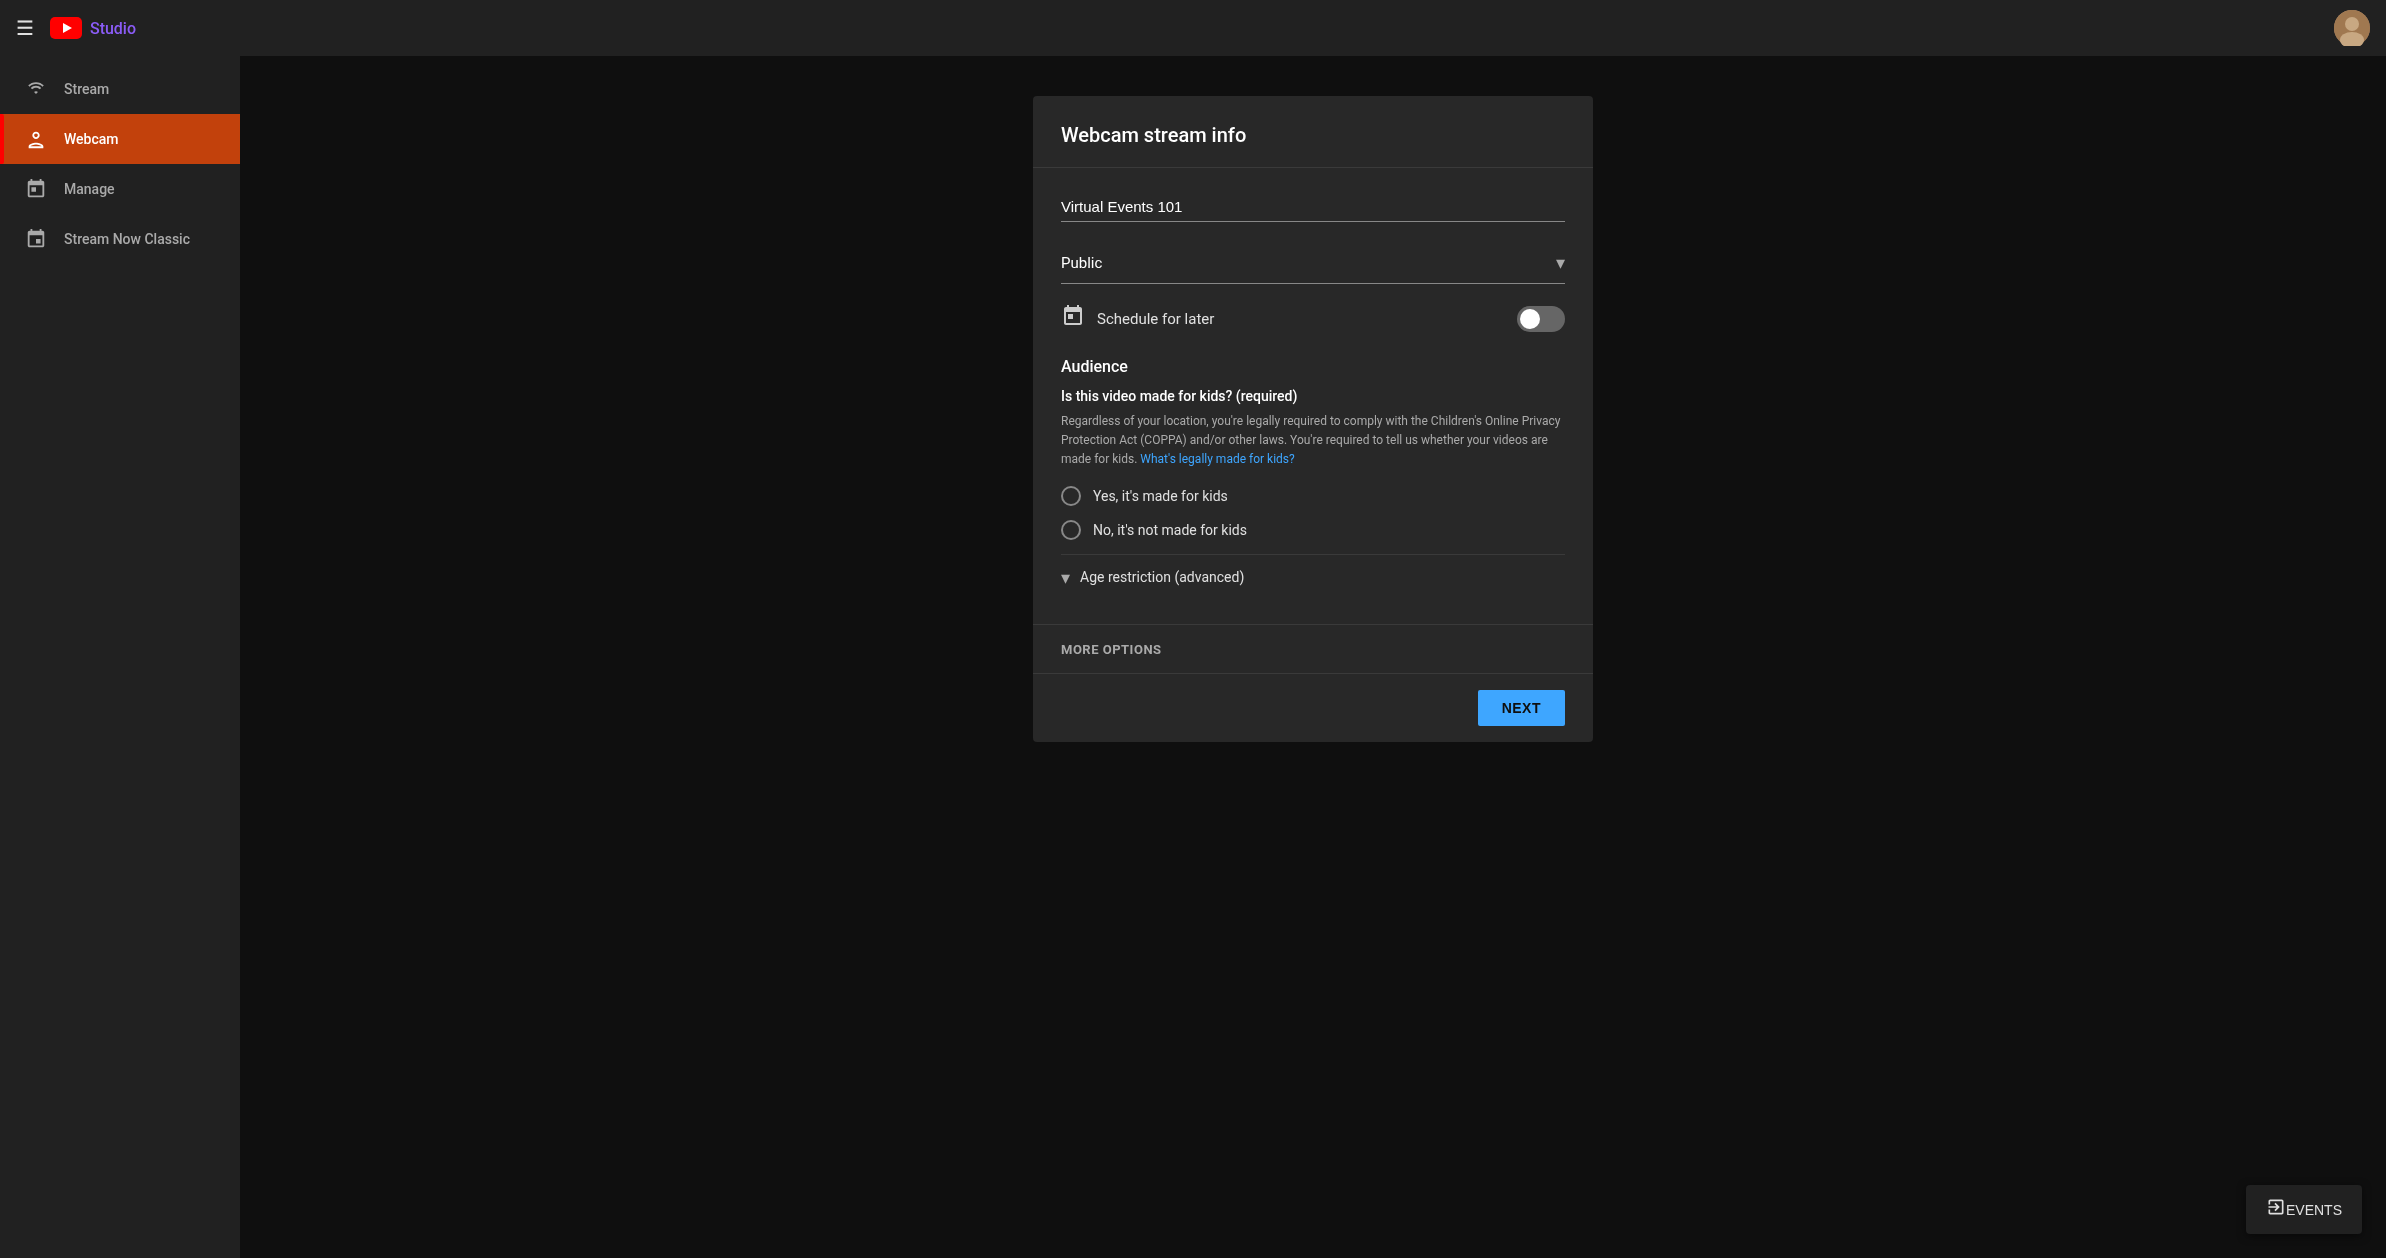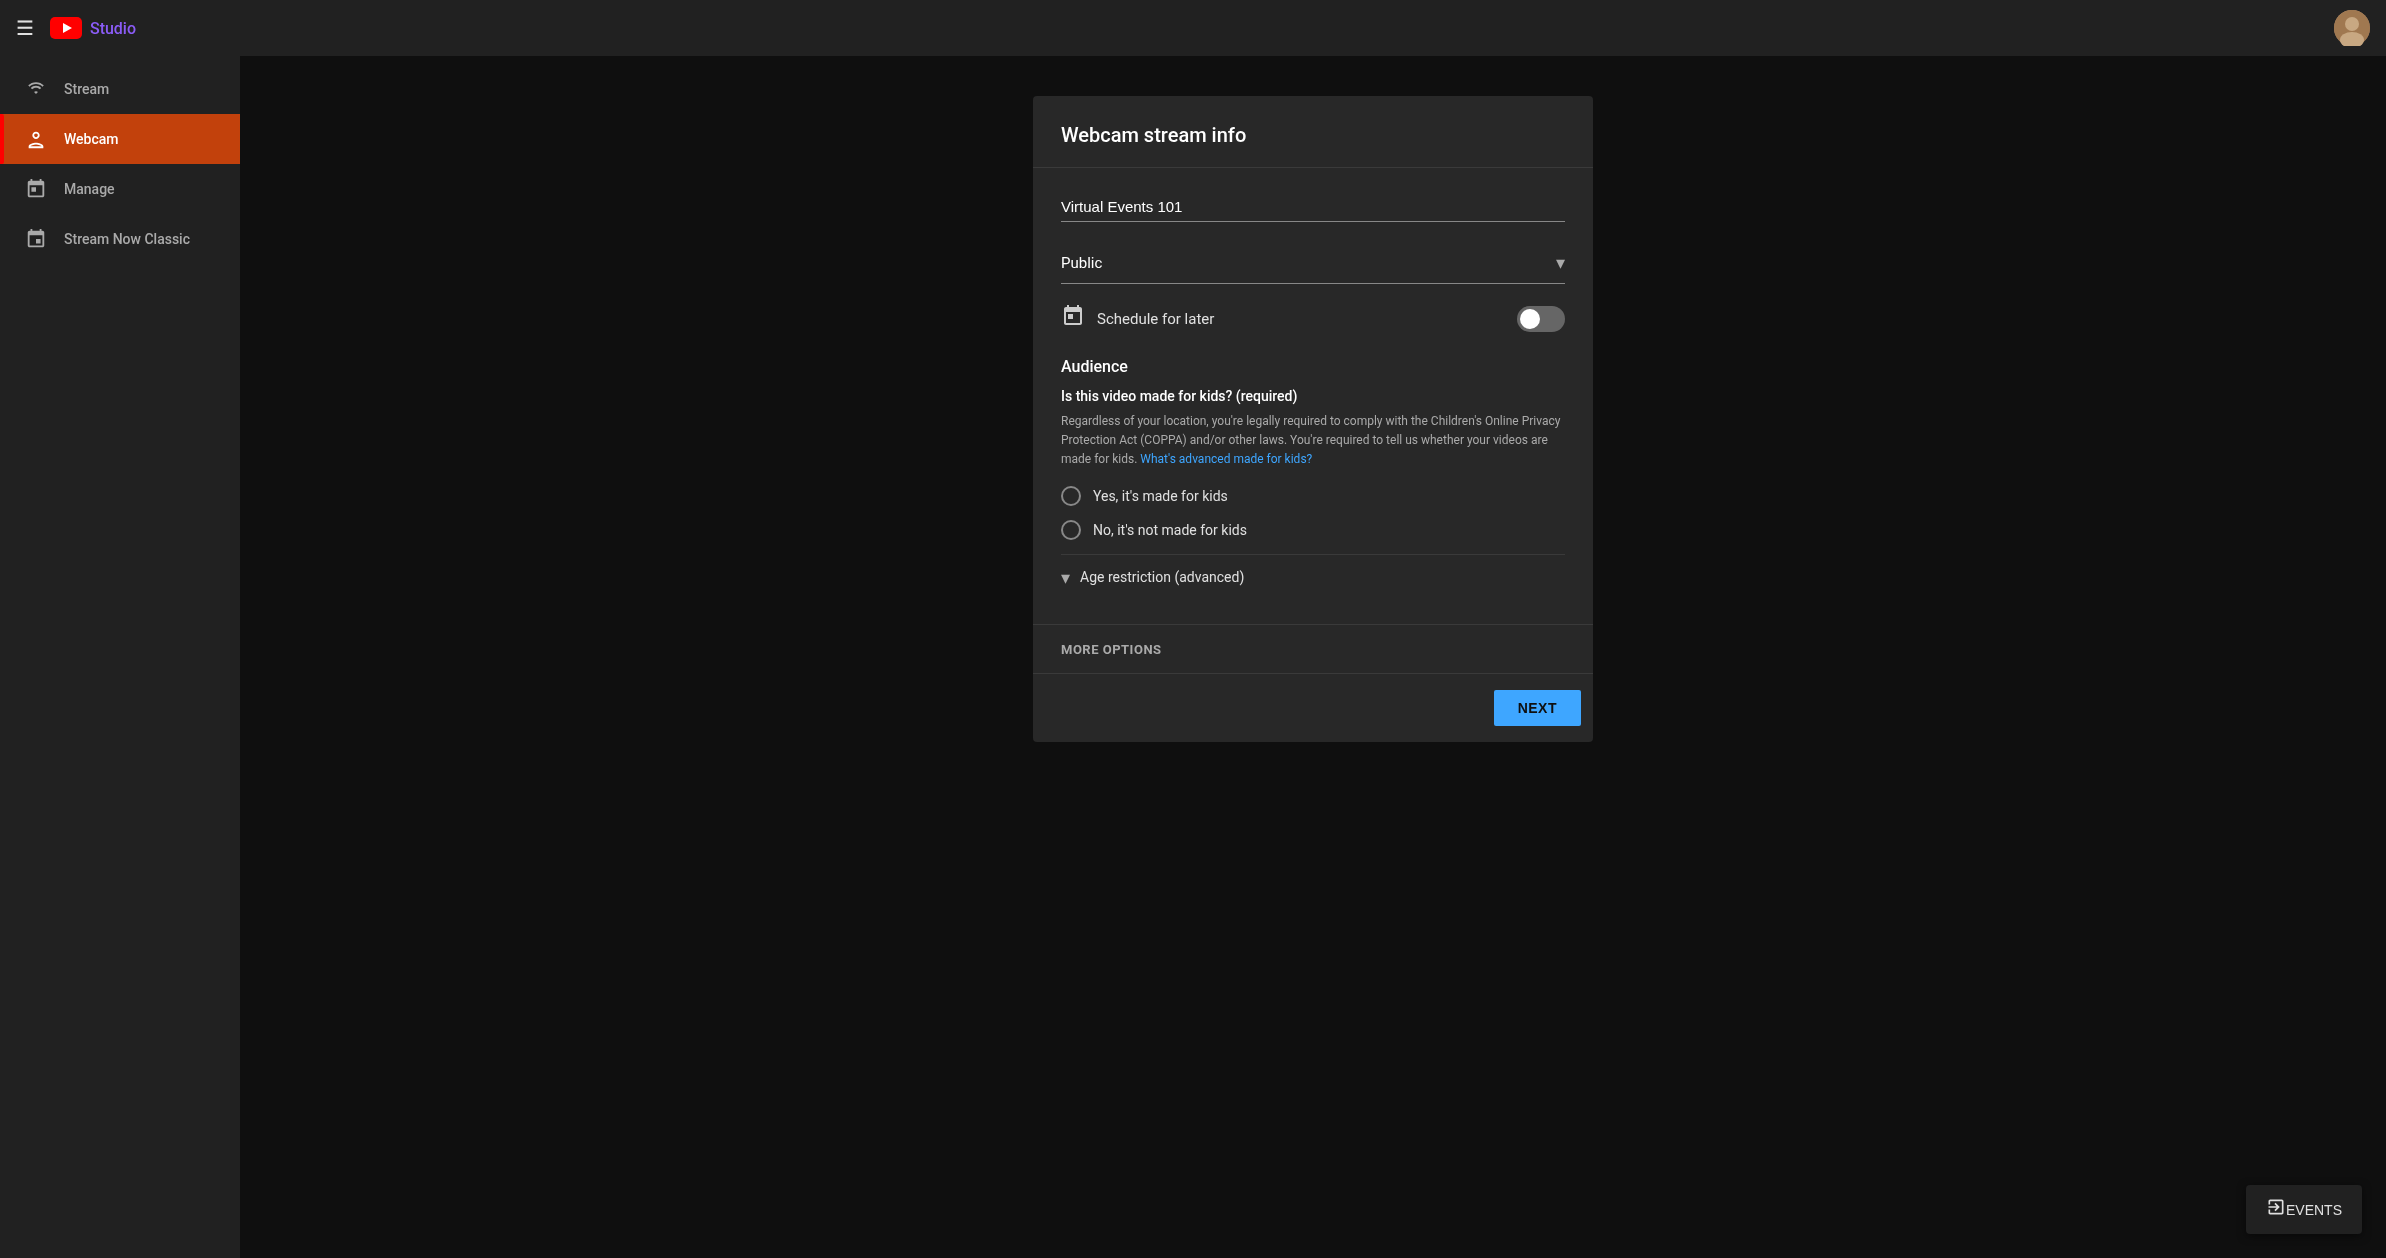--- a/index.html
+++ b/index.html
@@ -324,21 +324,21 @@
 
     .more-options-label {
       font-size: 13px;
       font-weight: 700;
       color: #aaa;
       letter-spacing: 0.5px;
     }
 
     
     .card-footer {
-      padding: 16px 12px;
+      padding: 16px 28px;
       display: flex;
       justify-content: flex-end;
       border-top: 1px solid #3a3a3a;
     }
 
     .next-button {
       background: #3ea6ff;
       color: #0f0f0f;
       border: none;
       border-radius: 2px;
@@ -473,21 +473,21 @@
             <div class="toggle-knob"></div>
           </div>
         </div>
 
         <div class="section-title">Audience</div>
 
         <div class="question-title">Is this video made for kids? (required)</div>
 
         <p class="description-text">
           <span>Regardless of your location, you're legally required to comply with the Children's Online Privacy Protection Act (COPPA) and/or other laws. You're required to tell us whether your videos are made for kids.</span>
-          <span class="link-text">What's advanced made for kids?</span>
+          <span class="link-text">What's legally made for kids?</span>
         </p>
 
         <div class="radio-option">
           <div class="radio-circle"></div>
           <span class="radio-label">Yes, it's made for kids</span>
         </div>
 
         <div class="radio-option">
           <div class="radio-circle"></div>
           <span class="radio-label">No, it's not made for kids</span>

